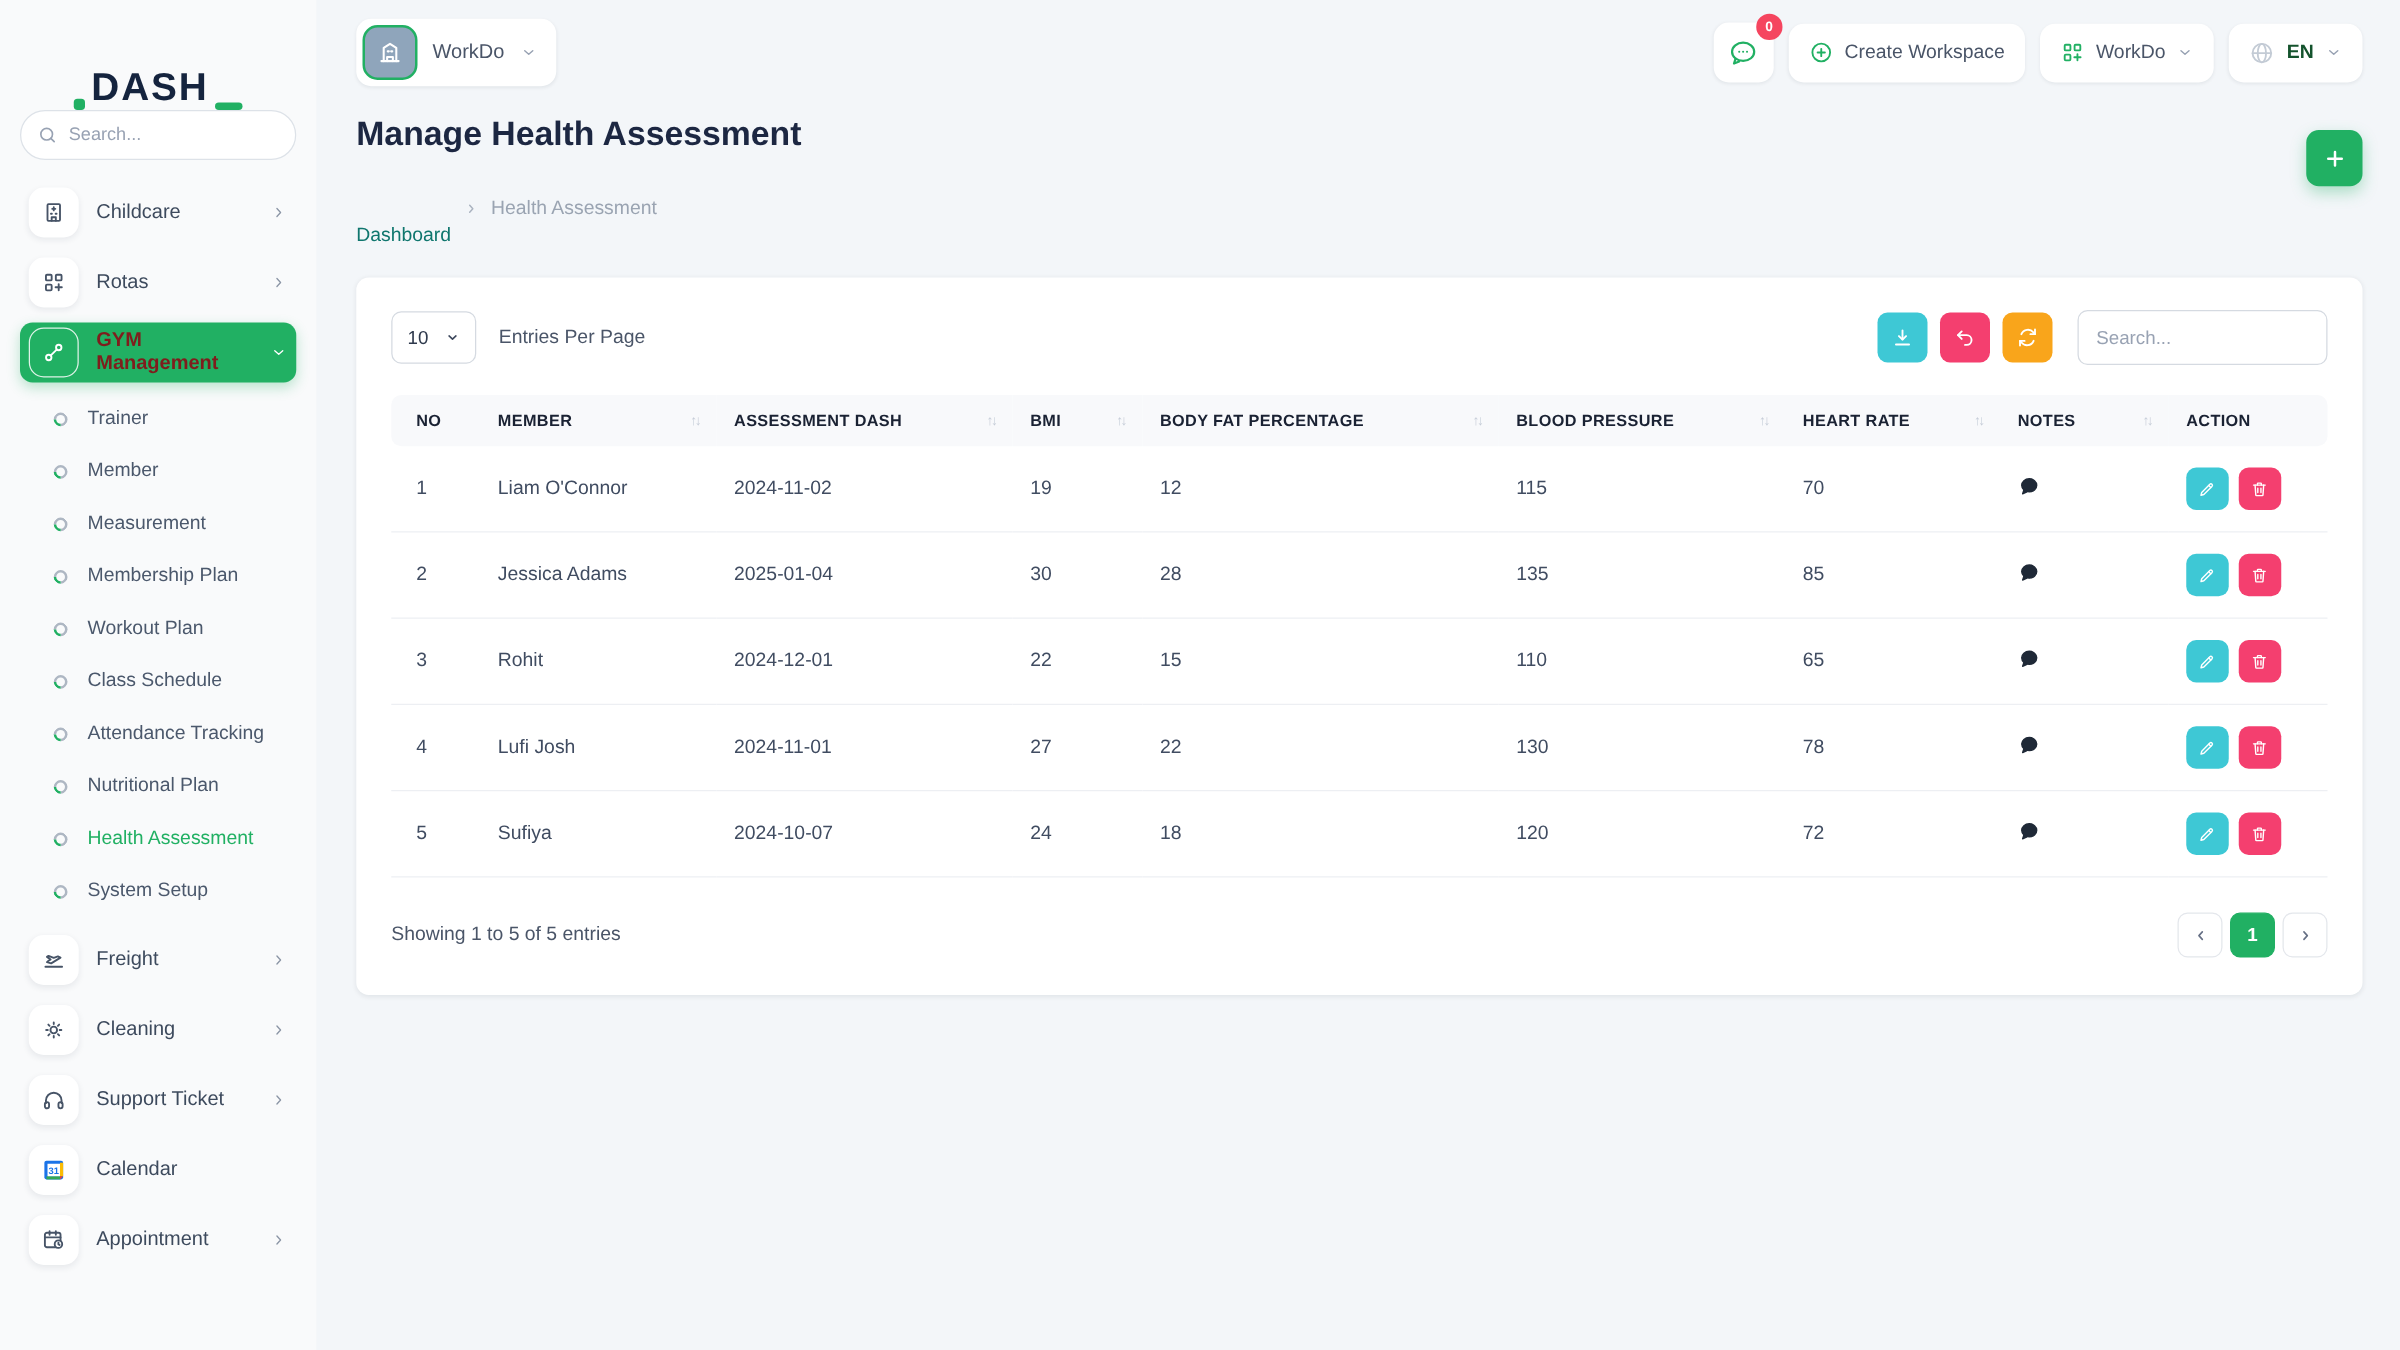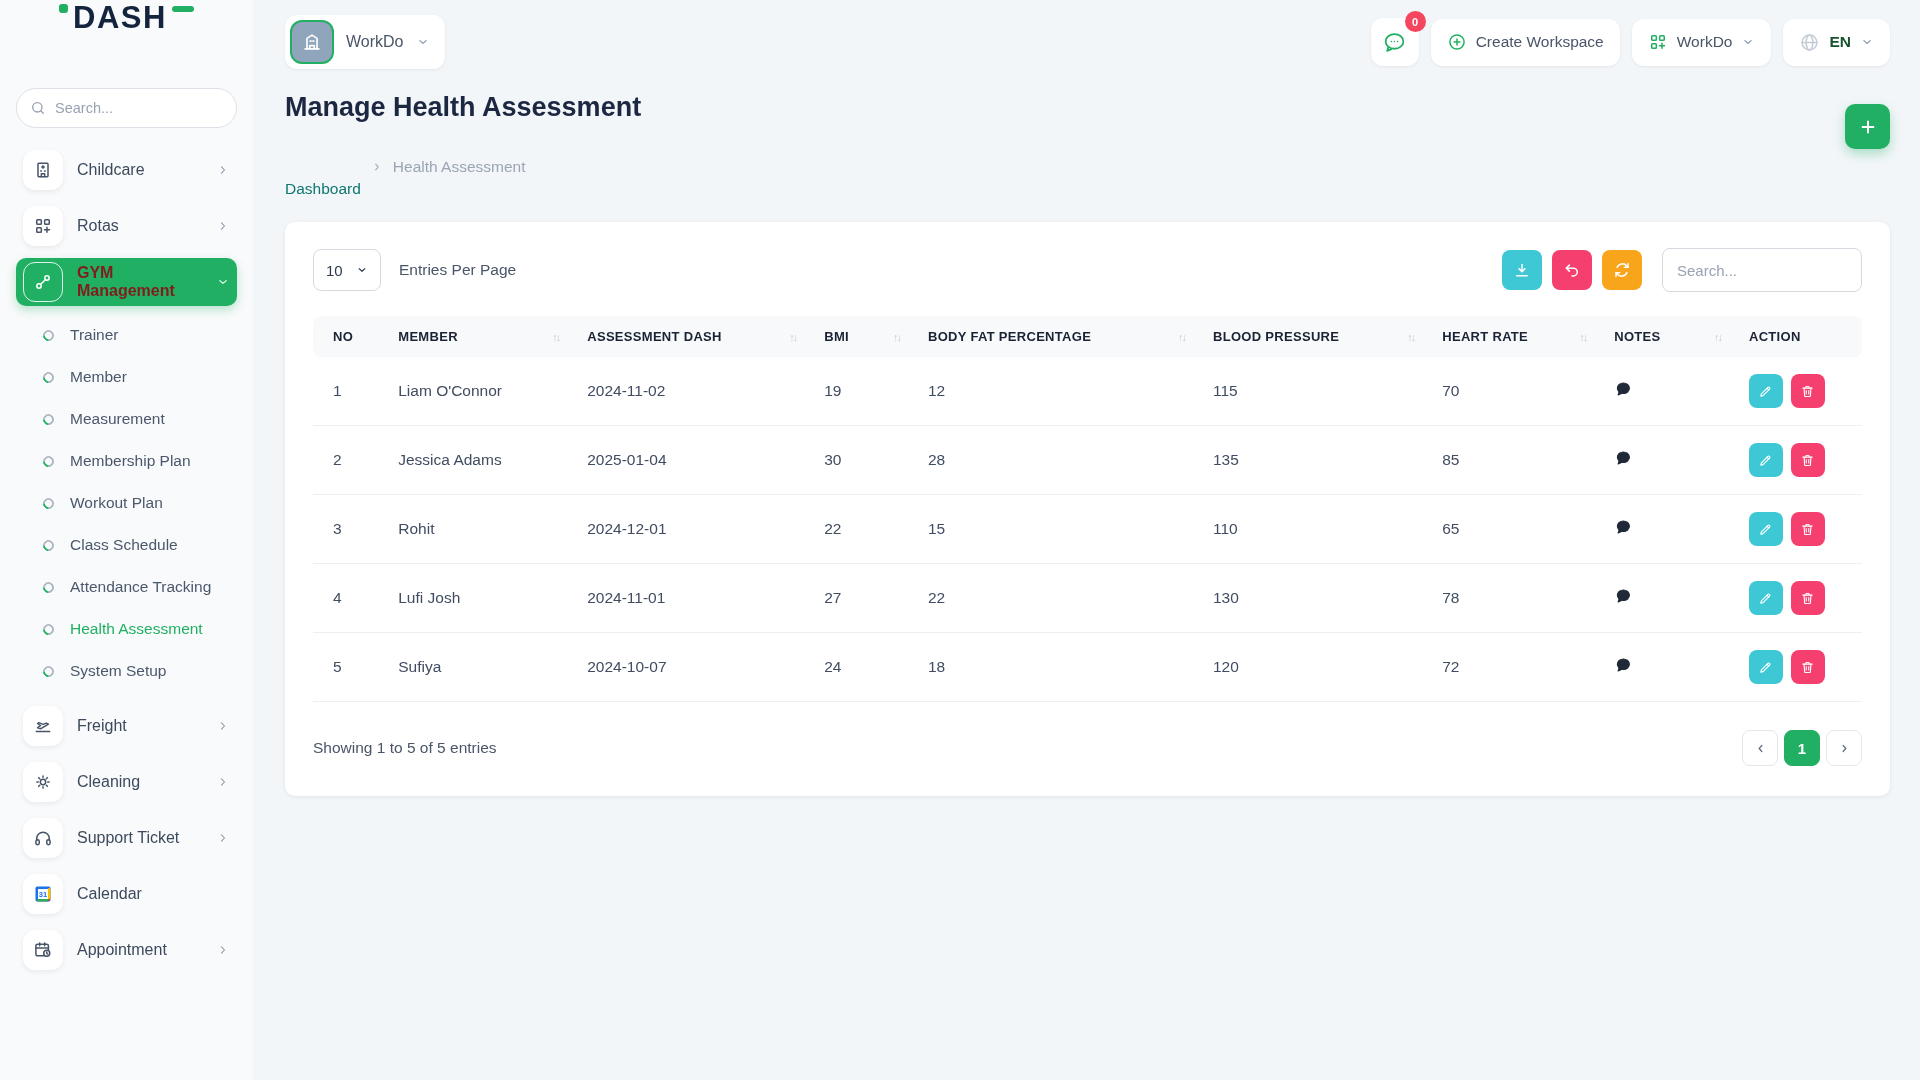--- a/index.html
+++ b/index.html
@@ -8,21 +8,21 @@
     font-family: "Liberation Sans", sans-serif;
     background:#f3f6f9;
     display:flex;
     overflow:hidden;
     color:#404c61;
   }
   svg { display:block; }
 
   
   .sidebar { width:253px; min-width:253px; height:1080px; background:#f9fafb; padding:0 16px; overflow:hidden; }
-  .logo-row { height:88px; display:flex; align-items:flex-start; justify-content:center; gap:5px; }
+  .logo-row { height:88px; display:flex; align-items:flex-end; justify-content:center; gap:5px; }
   .logo-dot { width:9px; height:9px; border-radius:3px; background:#21B063; margin-top:4px; }
   .logo-text { font-size:31px; font-weight:800; color:#15243e; letter-spacing:1.5px; }
   .logo-bar { width:22px; height:6px; border-radius:3px; background:#21B063; margin-top:6px; }
   .search-box { height:40px; background:#fff; border:1px solid #dde2e8; border-radius:20px; display:flex; align-items:center; padding:0 13px; gap:9px; color:#98a2b3; }
   .search-box svg { width:16px; height:16px; }
   .search-box input { border:none; outline:none; flex:1; font-size:14.5px; color:#4a5568; background:transparent; font-family:inherit; }
   .search-box input::placeholder { color:#98a2b3; }
   .nav { margin-top:18px; }
   .nav-item { display:flex; align-items:center; gap:14px; padding:4px 7px; margin-bottom:8px; height:48px; border-radius:10px; cursor:pointer; }
   .nav-icon { width:40px; height:40px; min-width:40px; background:#fff; border-radius:12px; display:flex; align-items:center; justify-content:center; box-shadow:0 2px 5px rgba(30,40,60,.08); color:#475467; }
@@ -197,20 +197,24 @@
           <span>Workout Plan</span>
         </div>
         <div class="sub-item">
           <span class="ring"></span>
           <span>Class Schedule</span>
         </div>
         <div class="sub-item">
           <span class="ring"></span>
           <span>Attendance Tracking</span>
         </div>
+        <div class="sub-item">
+          <span class="ring"></span>
+          <span>Nutritional Plan</span>
+        </div>
         <div class="sub-item active">
           <span class="ring"></span>
           <span>Health Assessment</span>
         </div>
         <div class="sub-item">
           <span class="ring"></span>
           <span>System Setup</span>
         </div>
       </div>
       <div class="nav-item">

